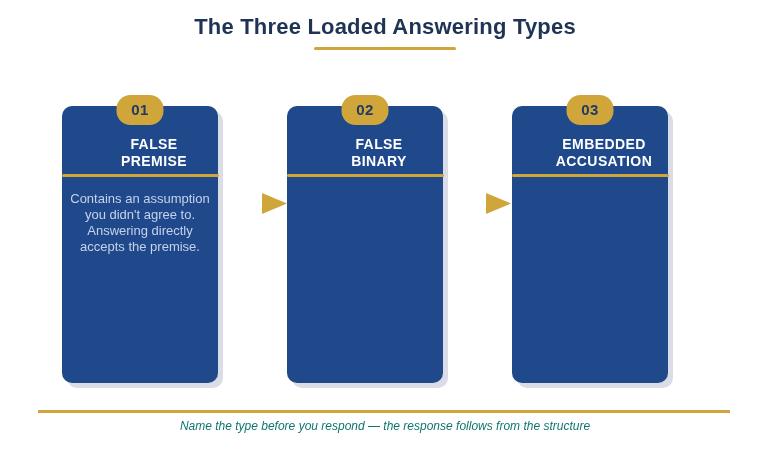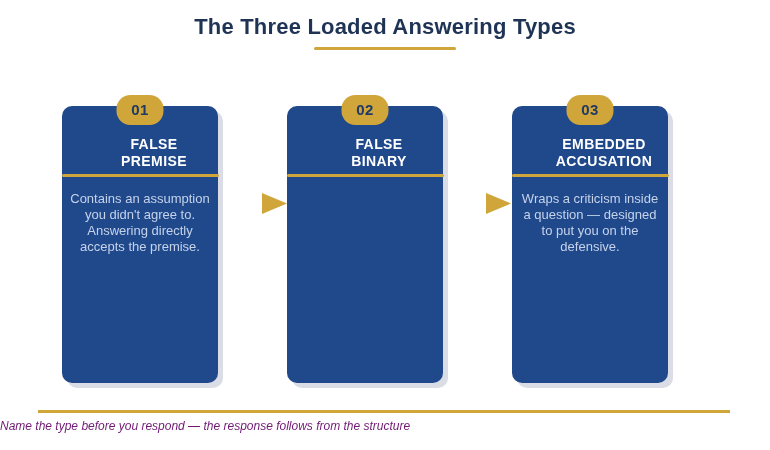--- a/index.html
+++ b/index.html
@@ -103,24 +103,24 @@
     left: 38px;
     width: 692px;
     height: 3px;
     background: #d0a63b;
   }
   .footer-note {
     position: absolute;
     top: 419px;
     left: 0;
     width: 100%;
-    text-align: left;
+    text-align: center;
     font-style: italic;
     font-size: 12px;
-    color: #701a75;
+    color: #0f766e;
   }
 </style>
 </head>
 <body>
 
 <div class="canvas">
 
   <div class="page-title">The Three Loaded Answering Types</div>
   <div class="title-underline"></div>
 
@@ -144,22 +144,18 @@
     <div class="card-divider"></div>
   </div>
 
   <div class="arrow a2"></div>
 
   <div class="card c3">
     <div class="badge">03</div>
     <div class="card-title">EMBEDDED
 ACCUSATION</div>
     <div class="card-divider"></div>
-    <div class="card-desc">Wraps a criticism inside
-a question — designed
-to put you on the
-defensive.</div>
   </div>
 
   <div class="footer-divider"></div>
   <div class="footer-note">Name the type before you respond — the response follows from the structure</div>
 
 </div>
 
 </body></html>

